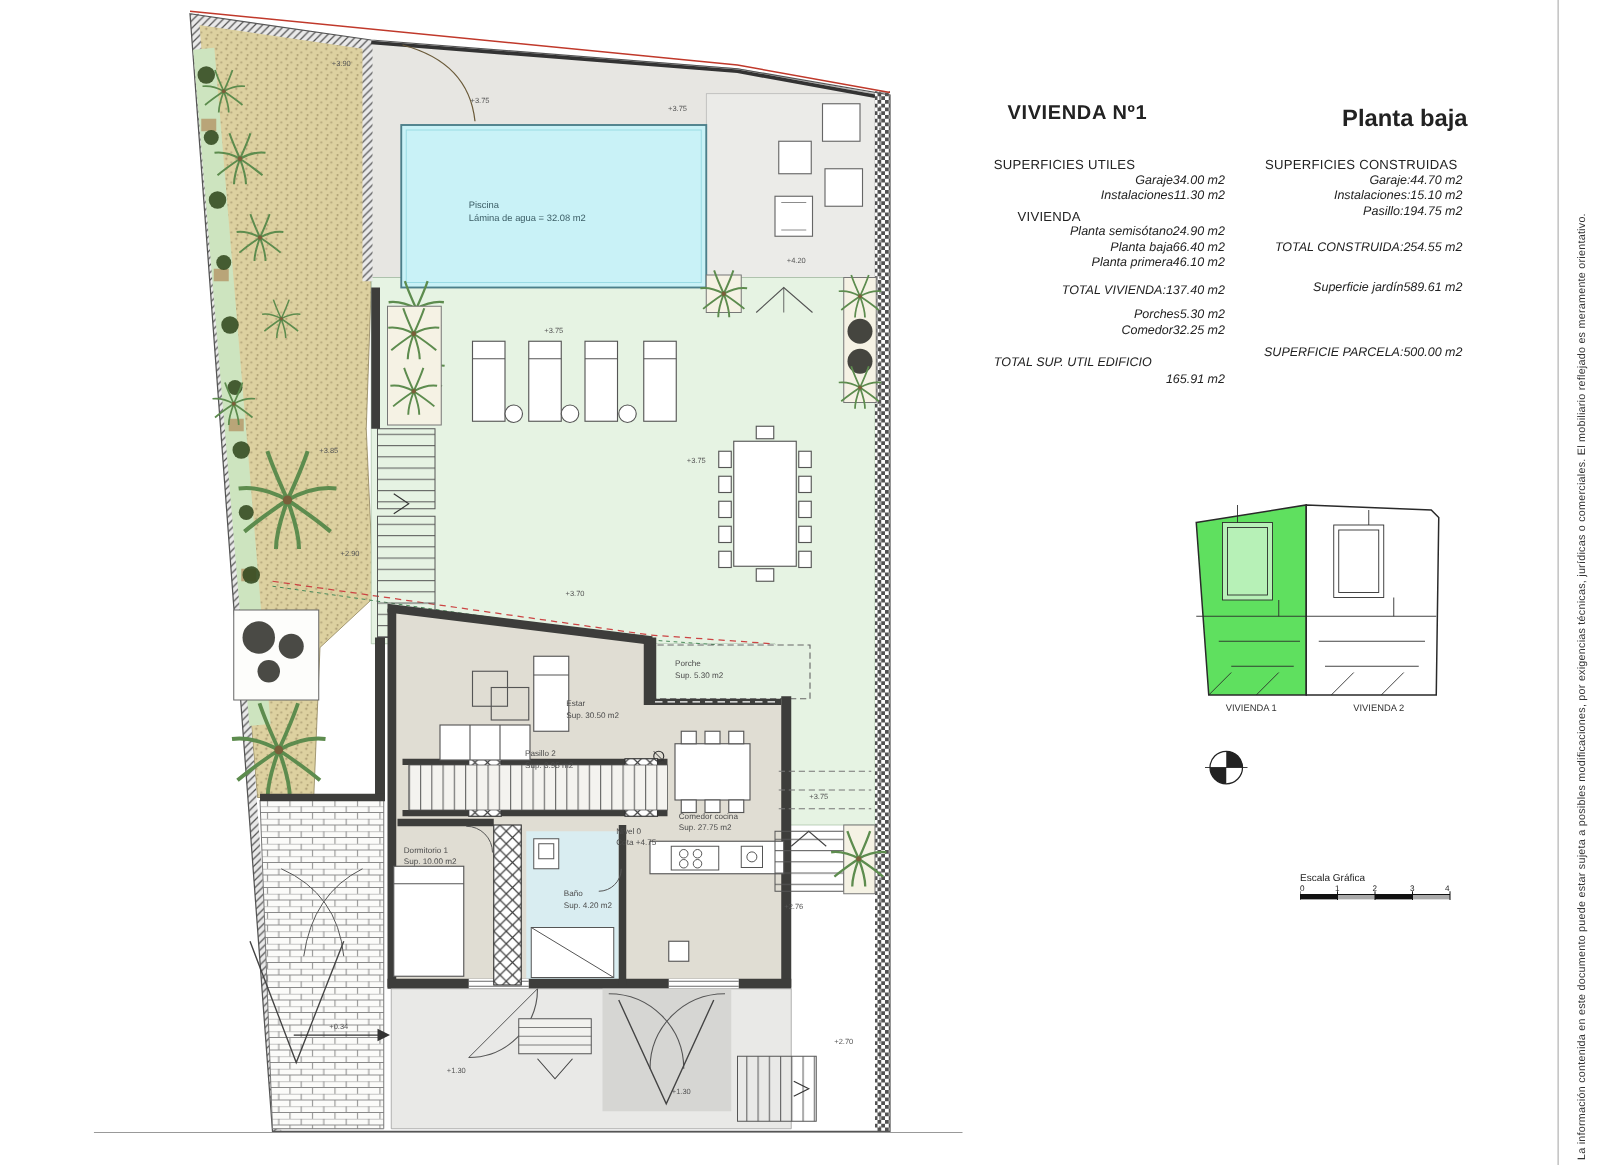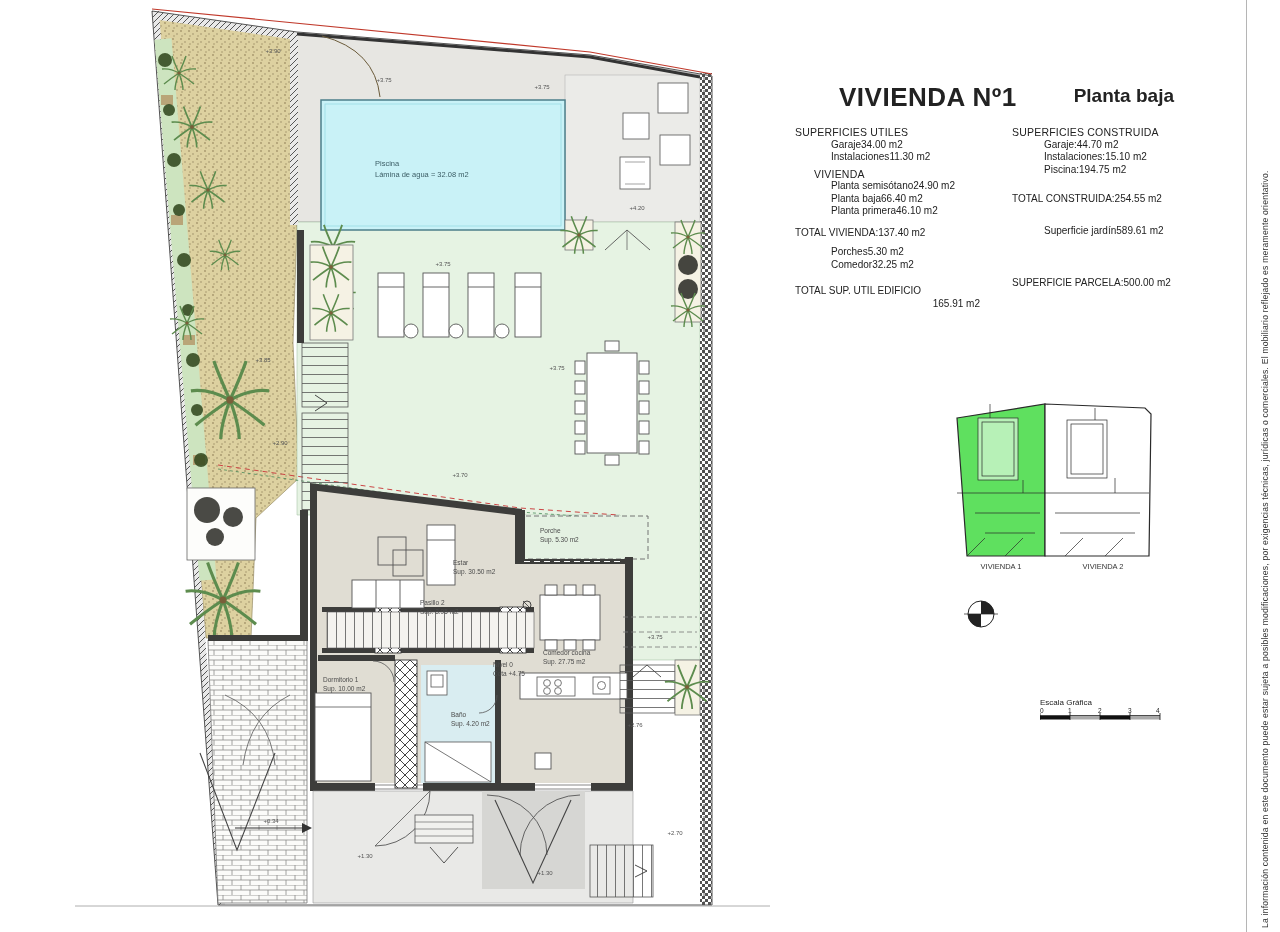--- a/index.html
+++ b/index.html
@@ -1,23 +1,23 @@
 <!DOCTYPE html>
 <html><head>
 <meta charset="utf-8">
 <style>
   html,body{margin:0;padding:0;background:#ffffff;}
   #sheet{position:relative;width:1280px;height:932px;background:#fff;overflow:hidden;
          font-family:"Liberation Sans", sans-serif;color:#222;}
   .abs{position:absolute;}
   
-  #main-title{left:839px;top:82px;font-size:26px;font-weight:bold;letter-spacing:.5px;text-align:right;}
+  #main-title{left:806px;top:82px;font-size:16px;font-weight:bold;letter-spacing:.5px;text-align:right;}
   #sub-title{right:106px;top:85px;font-size:19px;font-weight:bold;}
   .tbl{font-size:10px;line-height:12.5px;}
-  .row{display:flex;justify-content:flex-start;}
+  .row{display:flex;justify-content:flex-end;font-style:italic;}
   .row .lbl{white-space:nowrap;}
   .row .val{white-space:nowrap;text-align:right;}
   .sec-h{font-size:10.5px;letter-spacing:.2px;}
   .tot{font-size:10px;}
   .ind{padding-left:36px;}
   .ind2{padding-left:4px;margin-left:28px;}
   
   #disclaimer{right:10px;top:0;height:928px;writing-mode:vertical-rl;transform:rotate(180deg);
               font-size:8.6px;color:#333;text-align:left;letter-spacing:.2px;}
   #frame-line{left:1246px;top:0;width:0;height:932px;border-left:1px solid #b5b5b5;}
@@ -404,31 +404,31 @@
         <span class="lbl ind">Comedor</span>
         <span class="val">32.25 m2</span>
       </div>
     <div class="row tot" style="margin-top:14px;flex-direction:column;">
         <span class="lbl">TOTAL SUP. UTIL EDIFICIO</span>
         <span class="val">165.91 m2</span>
       </div>
   </div>
 
   <div class="abs tbl" style="left:1012px;top:126px;width:158px;">
-    <div class="sec-h">SUPERFICIES CONSTRUIDA</div>
+    <div class="sec-h">SUPERFICIES CONSTRUIDAS</div>
     <div class="row">
         <span class="lbl ind2">Garaje:</span>
         <span class="val">44.70 m2</span>
       </div>
     <div class="row">
         <span class="lbl ind2">Instalaciones:</span>
         <span class="val">15.10 m2</span>
       </div>
     <div class="row">
-        <span class="lbl ind2">Piscina:</span>
+        <span class="lbl ind2">Pasillo:</span>
         <span class="val">194.75 m2</span>
       </div>
     <div class="row tot" style="margin-top:17px;">
         <span class="lbl">TOTAL CONSTRUIDA:</span>
         <span class="val">254.55 m2</span>
       </div>
     <div class="row" style="margin-top:19px;">
         <span class="lbl ind2">Superficie jardín</span>
         <span class="val">589.61 m2</span>
       </div>

